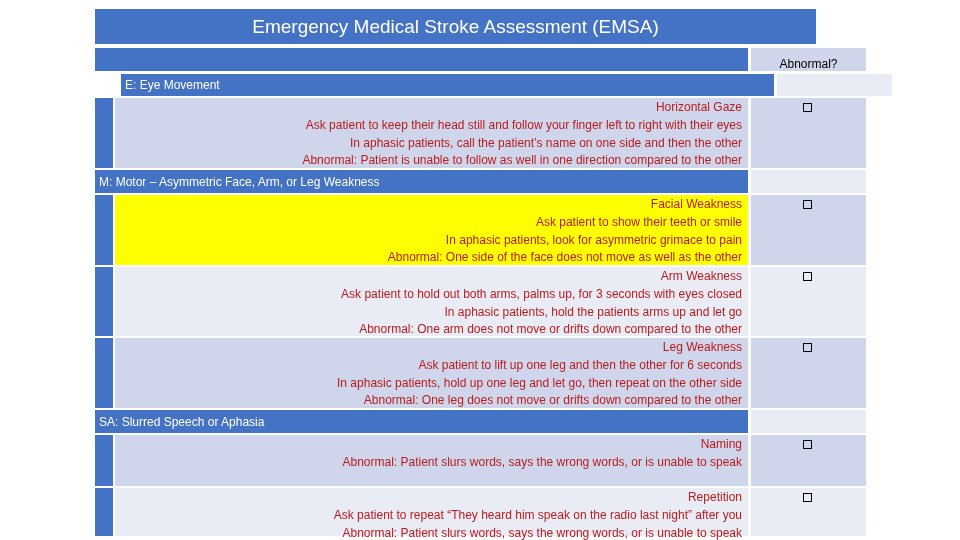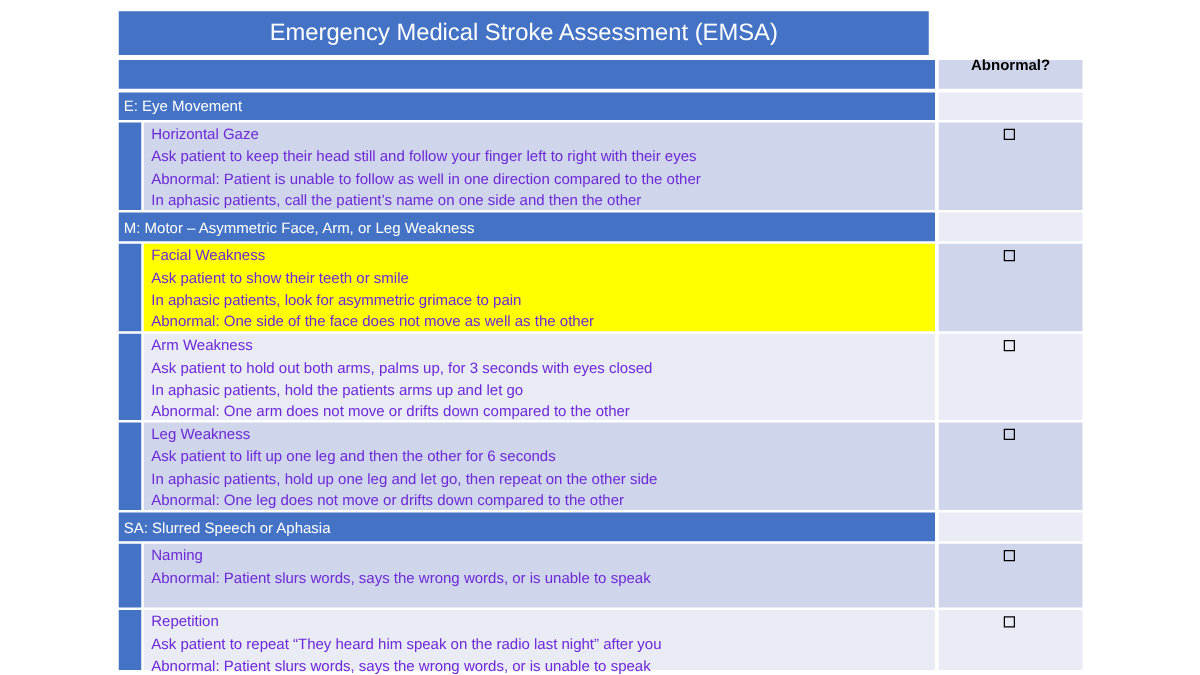--- a/index.html
+++ b/index.html
@@ -1,59 +1,59 @@
 <!DOCTYPE html>
 <html><head>
 <meta charset="utf-8">
 <style>
   html, body { margin:0; padding:0; }
   body { width:960px; height:540px; background:#ffffff; position:relative; overflow:hidden;
          font-family:"Liberation Sans", "DejaVu Sans", sans-serif; }
-  .title { position:absolute; left:95px; top:9px; width:648px; height:35px; background:#4472C4;
+  .title { position:absolute; left:95px; top:9px; width:721px; height:35px; background:#4472C4;
            color:#ffffff; font-size:19px; display:flex; align-items:center; justify-content:center; }
   .row { position:absolute; left:95px; width:771px; display:flex; }
   .cell-main { width:653px; height:100%; box-sizing:border-box; position:relative; }
   .cell-side { position:absolute; left:656px; width:115px; top:0; bottom:0; }
   .hdr .cell-main { background:#4472C4; }
   .hdr .cell-side { background:#CFD5EA; display:flex; align-items:flex-end; justify-content:center;
-                    padding-bottom:12px; box-sizing:border-box; font-size:12px; color:#000;font-weight:bold; }
+                    padding-bottom:0; box-sizing:border-box; font-size:12px; color:#000; }
   .sec .cell-main { background:#4472C4; color:#fff; font-size:12px; padding-left:4px; display:flex; align-items:center; }
   .sec .cell-side { background:#E9EBF5; }
   .item .cell-main { display:flex; }
   .strip { width:18px; background:#4472C4; height:100%; }
-  .content { flex:1; margin-left:2px; padding:1px 6px; box-sizing:border-box; font-size:12px; color:#6d28d9;
-             line-height:17.8px; }
+  .content { flex:1; margin-left:2px; padding:1px 6px; box-sizing:border-box; font-size:12px; color:#b91c1c;
+             line-height:17.8px;text-align:right; }
   .dark .content, .dark .cell-side { background:#CFD5EA; }
   .light .content, .light .cell-side { background:#E9EBF5; }
   .yellow .content { background:#FFFF00; }
   .yellow .cell-side { background:#CFD5EA; }
   .chk { position:absolute; left:52px; top:5px; width:9px; height:9px; border:1px solid #000; box-sizing:border-box; cursor:pointer; }
 </style>
 </head>
 <body>
 
 <div class="title">Emergency Medical Stroke Assessment (EMSA)</div>
 
 <div class="row hdr" style="top:48px;height:23px;">
   <div class="cell-main"></div>
   <div class="cell-side">Abnormal?</div>
 </div>
 
-<div class="row sec" style="top:74px;height:22px;">
+<div class="row sec" style="top:74px;height:22px;margin-left:26px;">
   <div class="cell-main">E: Eye Movement</div>
   <div class="cell-side"></div>
 </div>
 <div class="row item dark" style="top:98px;height:70px;">
   <div class="cell-main">
       <div class="strip"></div>
     <div class="content">
       <div>Horizontal Gaze</div>
       <div>Ask patient to keep their head still and follow your finger left to right with their eyes</div>
+      <div>In aphasic patients, call the patient’s name on one side and then the other</div>
       <div>Abnormal: Patient is unable to follow as well in one direction compared to the other</div>
-      <div>In aphasic patients, call the patient’s name on one side and then the other</div>
     </div>
     </div>
   <div class="cell-side">
       <div class="chk"></div>
     </div>
 </div>
 
 <div class="row sec" style="top:170px;height:23px;">
   <div class="cell-main">M: Motor – Asymmetric Face, Arm, or Leg Weakness</div>
   <div class="cell-side"></div>

